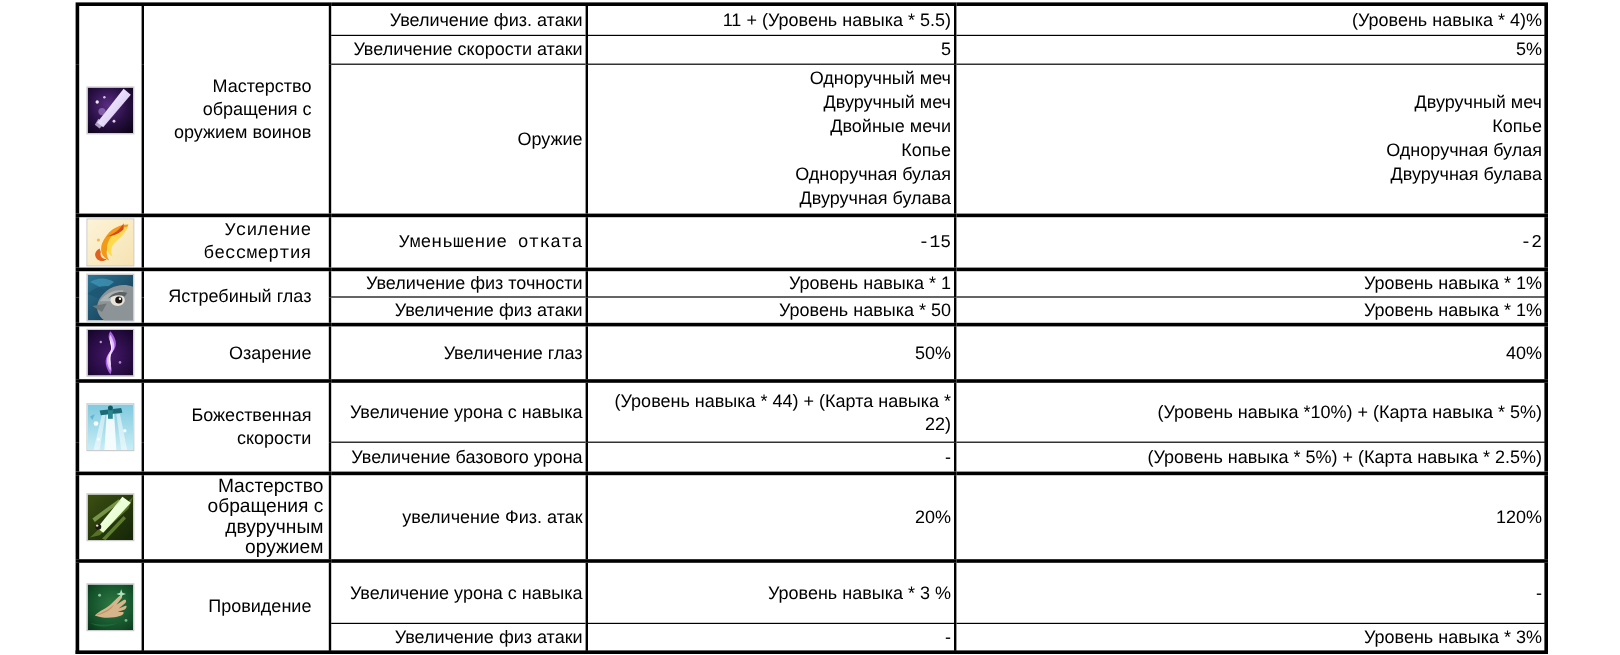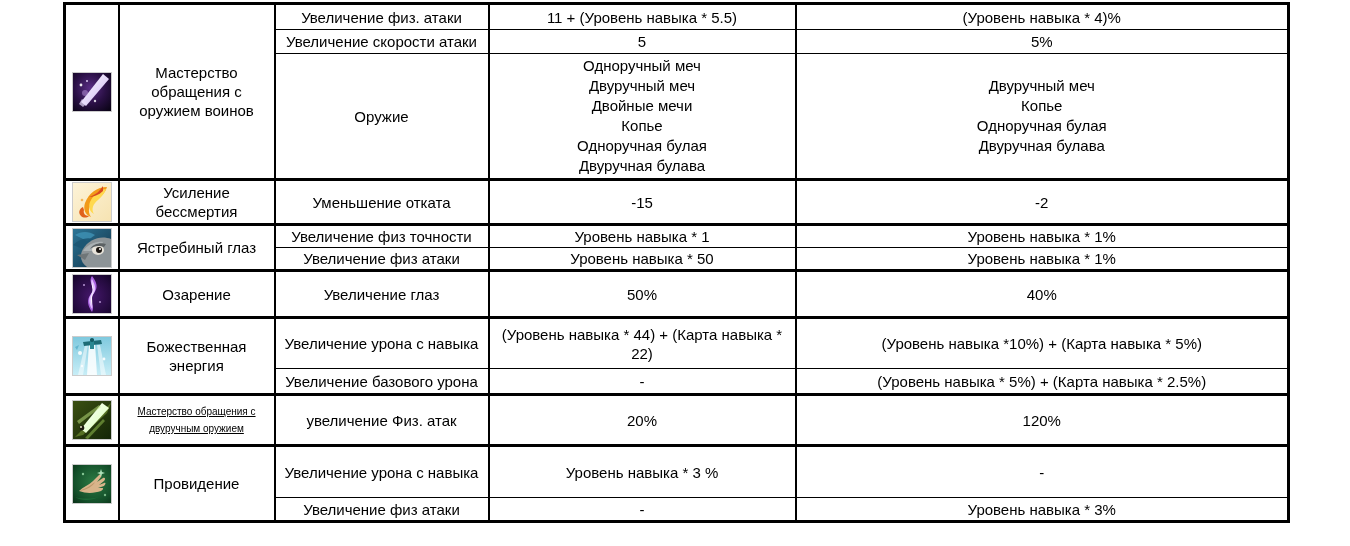--- a/index.html
+++ b/index.html
@@ -21,48 +21,48 @@
     left: 63px;
     top: 2px;
     width: 1224px;
     border-collapse: collapse;
     table-layout: fixed;
     border: 3px solid #000;
   }
   td {
     border-left: 2px solid #000;
     border-top: 1px solid #000;
-    text-align: center;
+    text-align: right;
     vertical-align: middle;
     font-size: 15px;
     line-height: 19px;
     padding: 1px 2px;
     overflow: hidden;
   }
   tr.group-start td { border-top: 3px solid #000; }
   td.icon-cell { padding: 0; }
   td.name-cell { padding: 1px 14px; }
-  td.name-small { font-size: 10px; padding: 1px 4px; line-height: 17px; text-decoration: underline; }
+  td.name-small { font-size: 16px; padding: 1px 4px; line-height: 17px; }
   td.multiline { white-space: pre-line; line-height: 20px; }
   .icon-wrap {
     display: flex;
     align-items: center;
     justify-content: center;
   }
   .skill-icon {
     width: 38px;
     height: 38px;
     display: block;
     border: 1px solid #cccccc;
   }
   
   tr.g1r1 { height: 26px; }
   tr.g1r2 { height: 24px; }
   tr.g1r3 { height: 126px; }
-  tr.g2r1 { height: 45px; }
+  tr.g2r1 { height: 45px; font-family: Liberation Mono, monospace; }
   tr.g3r1 { height: 23px; padding-left: 34px; }
   tr.g3r2 { height: 23px; }
   tr.g4r1 { height: 47px; }
   tr.g5r1 { height: 51px; }
   tr.g5r2 { height: 26px; }
   tr.g6r1 { height: 51px; }
   tr.g7r1 { height: 52px; padding-left: 16px; }
   tr.g7r2 { height: 24px; }
 </style>
 </head>
@@ -230,21 +230,21 @@
           <path d="M10,5 L28,3 L29,7 L11,9 Z" fill="#1d6b75"></path>
           <rect x="17" y="2" width="4" height="10" fill="#2a8791"></rect>
           <circle cx="19" cy="3" r="2" fill="#145a63"></circle>
           <circle cx="7" cy="16" r="2" fill="#ffffff" opacity="0.9"></circle>
           <circle cx="31" cy="22" r="1.4" fill="#ffffff" opacity="0.9"></circle>
           <circle cx="9" cy="29" r="1.2" fill="#ffffff" opacity="0.8"></circle>
           <path d="M2,10 L6,8 L4,13 Z" fill="#4fa9c4" opacity="0.7"></path>
         </svg>
             </div>
       </td>
-      <td class="name-cell" rowspan="2">Божественная энергия</td>
+      <td class="name-cell" rowspan="2">Божественная скорости</td>
       <td>Увеличение урона с навыка</td>
       <td>(Уровень навыка * 44) + (Карта навыка * 22)</td>
       <td>(Уровень навыка *10%) + (Карта навыка * 5%)</td>
     </tr>
     <tr class="g5r2">
       <td>Увеличение базового урона</td>
       <td>-</td>
       <td>(Уровень навыка * 5%) + (Карта навыка * 2.5%)</td>
     </tr>
 

